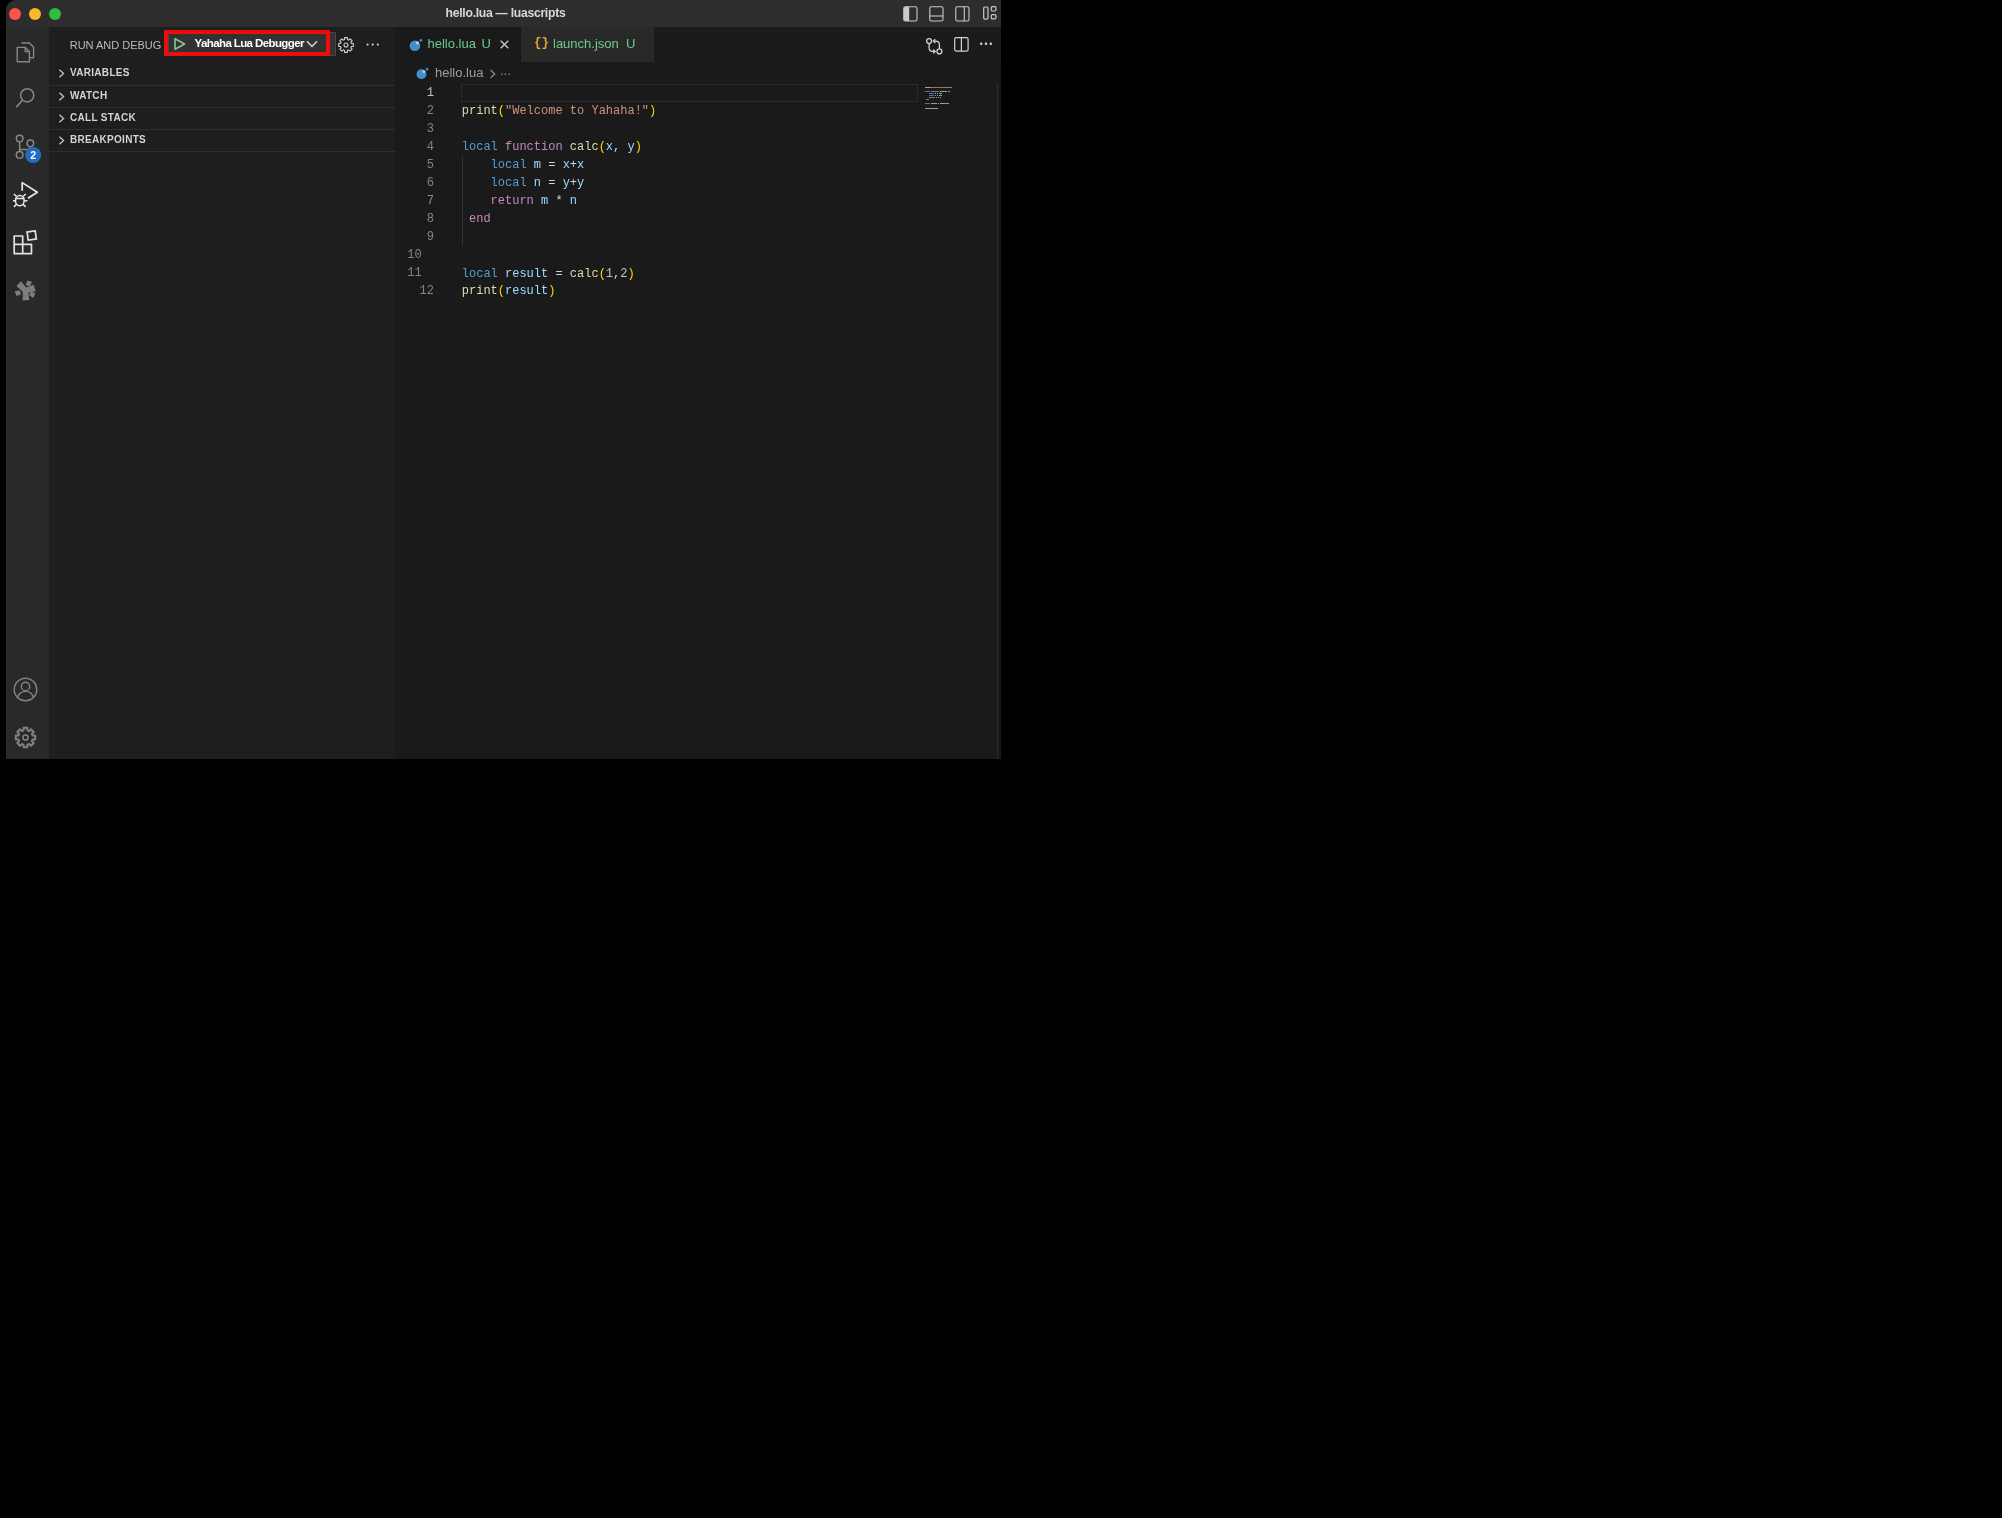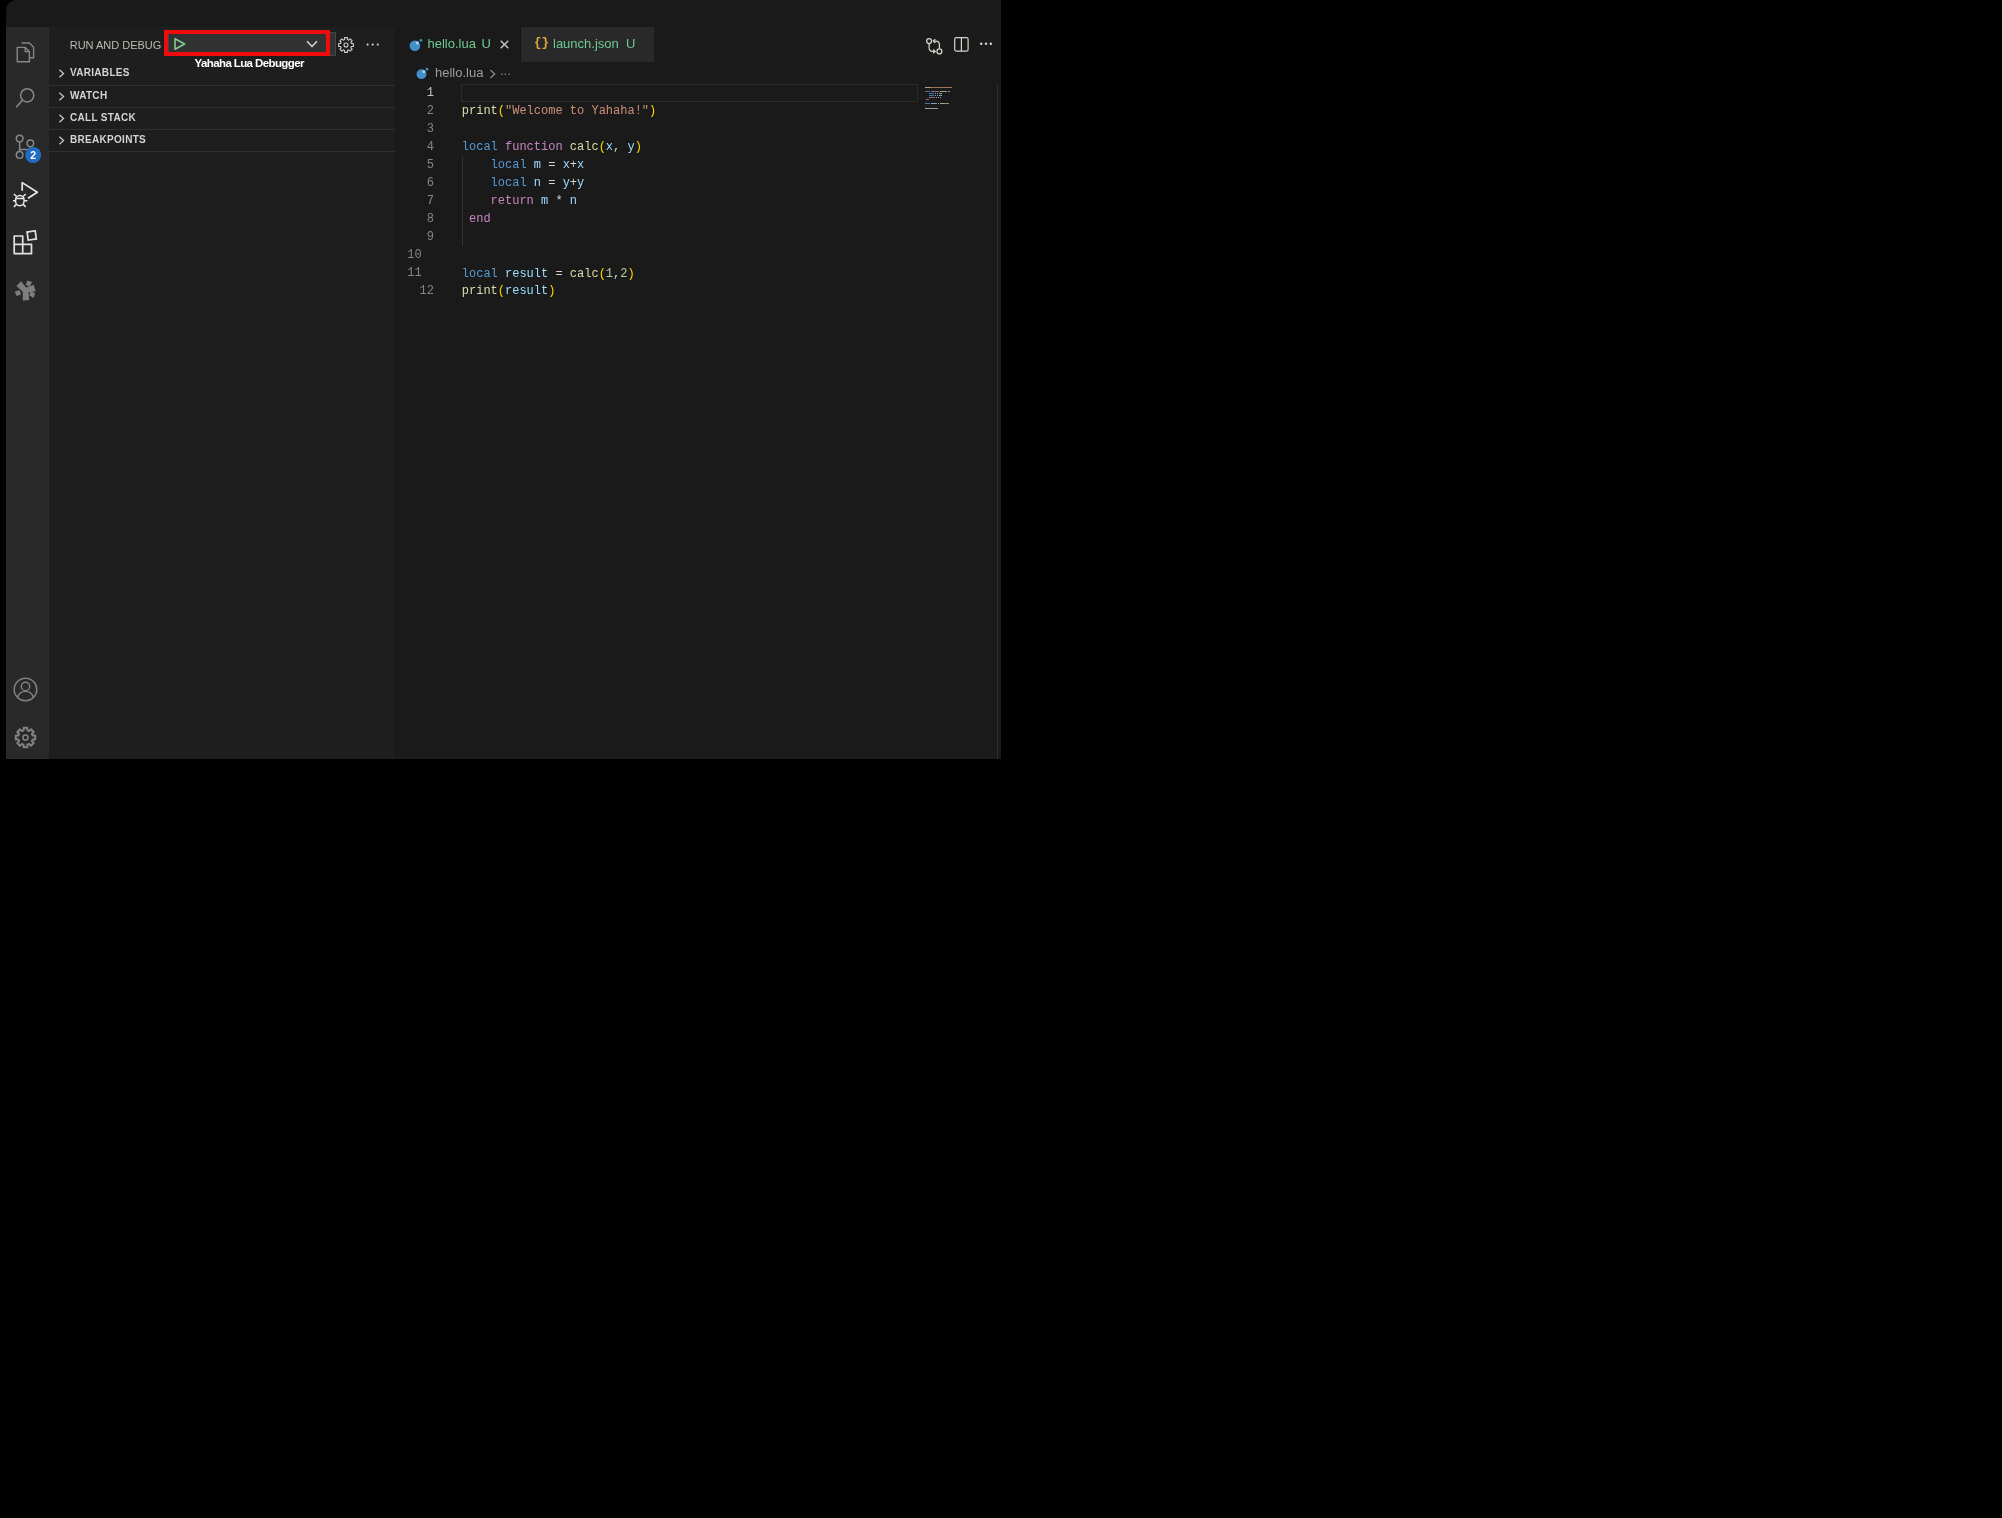--- a/index.html
+++ b/index.html
@@ -39,20 +39,43 @@
 .bk{color:#ffd700;}  
 #curline{position:absolute;left:66px;top:57px;width:457px;height:18px;border:1px solid #2b2b2b;box-sizing:border-box;}
 #indentguide{position:absolute;left:67px;top:129px;width:1px;height:90px;background:#333333;}
 #ruler{position:absolute;left:601.5px;top:57px;width:1px;height:675px;background:#2e2e2e;}
 
 .mmrow{position:absolute;left:0;height:1.1px;opacity:.72;}
 </style>
 </head>
 <body>
 <div id="win">
+  <div id="titlebar">
+    <div class="tl" style="left:3px;background:#fc544b"></div>
+    <div class="tl" style="left:23px;background:#f9b82d"></div>
+    <div class="tl" style="left:43px;background:#2dbd3f"></div>
+    <div id="title">hello.lua — luascripts</div>
+    <svg class="ticon" style="left:897px" width="15" height="16" viewBox="0 0 15 16" fill="none" stroke="#c9c9c9" stroke-width="1.1">
+      <rect x="0.8" y="0.8" width="13.2" height="14.2" rx="1.6"></rect>
+      <path d="M0.8,2.8 a2,2 0 0 1 2,-2 h3.4 v14.2 h-3.4 a2,2 0 0 1 -2,-2 Z" fill="#c9c9c9" stroke="none"></path>
+    </svg>
+    <svg class="ticon" style="left:922.5px" width="15" height="16" viewBox="0 0 15 16" fill="none" stroke="#c9c9c9" stroke-width="1.1">
+      <rect x="0.8" y="0.8" width="13.2" height="14.2" rx="1.6"></rect>
+      <line x1="0.8" y1="10" x2="14" y2="10"></line>
+    </svg>
+    <svg class="ticon" style="left:948.5px" width="15" height="16" viewBox="0 0 15 16" fill="none" stroke="#c9c9c9" stroke-width="1.1">
+      <rect x="0.8" y="0.8" width="13.2" height="14.2" rx="1.6"></rect>
+      <line x1="9.3" y1="0.8" x2="9.3" y2="15"></line>
+    </svg>
+    <svg class="ticon" style="left:976.5px" width="14" height="15" viewBox="0 0 14 15" fill="none" stroke="#c9c9c9" stroke-width="1.2">
+      <rect x="0.7" y="1" width="4.3" height="12.2" rx="1.2"></rect>
+      <rect x="8.3" y="0.7" width="4.6" height="4.3" rx="1.2"></rect>
+      <rect x="8.3" y="8.6" width="4.6" height="4.3" rx="1.2"></rect>
+    </svg>
+  </div>
   <div id="activity">
 
     <svg class="aicon" style="left:7px;top:12px;" width="25" height="25" viewBox="0 0 25 25" fill="none" stroke="#878787" stroke-width="1.4" stroke-linejoin="round">
       <path d="M8.6,4 h7.8 l4.2,4.2 v10.6 h-3.6"></path>
       <path d="M4.2,8.4 h8 l4.2,4.2 v10.2 h-12.2 Z"></path>
       <path d="M12.2,8.6 v4 h4.2"></path>
     </svg>
 
     <svg class="aicon" style="left:7px;top:59px;" width="25" height="26" viewBox="0 0 25 26" fill="none" stroke="#878787" stroke-width="1.5">
       <circle cx="14.2" cy="9.3" r="6.6"></circle>
@@ -110,21 +133,21 @@
       <circle cx="0" cy="0" r="2.6"></circle>
     </svg>
   </div>
   <div id="sidebar">
     <div style="position:absolute;left:20.7px;top:7px;height:22px;line-height:22px;color:#bbbbb3;font-size:11px;letter-spacing:0;">RUN AND DEBUG</div>
     <div id="ddrop" style="position:absolute;left:119px;top:5px;width:165.5px;height:22px;background:#323232;border:1px solid #454545;"></div>
     <div id="redbox" style="position:absolute;left:114.5px;top:2.7px;width:166.7px;height:26.8px;border:4.5px solid #ee0c0c;box-sizing:border-box;"></div>
     <svg style="position:absolute;left:123px;top:10px;" width="15" height="14" viewBox="0 0 15 14" fill="none" stroke="#82c98c" stroke-width="1.6" stroke-linejoin="round">
       <path d="M3,1.8 L12.6,7 L3,12.2 Z"></path>
     </svg>
-    <div style="position:absolute;left:145.5px;top:10.2px;color:#ffffff;font-size:11.5px;font-weight:bold;letter-spacing:-0.6px;margin-top:20px;">Yahaha Lua Debugger</div>
+    <div style="position:absolute;left:145.5px;top:10.2px;color:#ffffff;font-size:11.5px;font-weight:bold;letter-spacing:-0.6px;">Yahaha Lua Debugger</div>
     <svg style="position:absolute;left:257px;top:13px;" width="12" height="8" viewBox="0 0 12 8" fill="none" stroke="#d7d7d7" stroke-width="1.5">
       <path d="M1,1.2 L6,6.4 L11,1.2"></path>
     </svg>
 
     <svg style="position:absolute;left:289px;top:10px;" width="16" height="16" viewBox="-8 -8 16 16" fill="none" stroke="#cfcfcf" stroke-width="1.1" stroke-linejoin="round">
       <path d="M5.41,-1.45 L7.36,-1.43 L7.36,1.43 L5.41,1.45 L4.85,2.80 L6.22,4.19 L4.19,6.22 L2.80,4.85 L1.45,5.41 L1.43,7.36 L-1.43,7.36 L-1.45,5.41 L-2.80,4.85 L-4.19,6.22 L-6.22,4.19 L-4.85,2.80 L-5.41,1.45 L-7.36,1.43 L-7.36,-1.43 L-5.41,-1.45 L-4.85,-2.80 L-6.22,-4.19 L-4.19,-6.22 L-2.80,-4.85 L-1.45,-5.41 L-1.43,-7.36 L1.43,-7.36 L1.45,-5.41 L2.80,-4.85 L4.19,-6.22 L6.22,-4.19 L4.85,-2.80 Z"></path>
       <circle cx="0" cy="0" r="2"></circle>
     </svg>
     <svg style="position:absolute;left:316.5px;top:16.3px;" width="14" height="4" viewBox="0 0 14 4" fill="#cfcfcf">
         <circle cx="1.6" cy="1.6" r="1.1"></circle>

